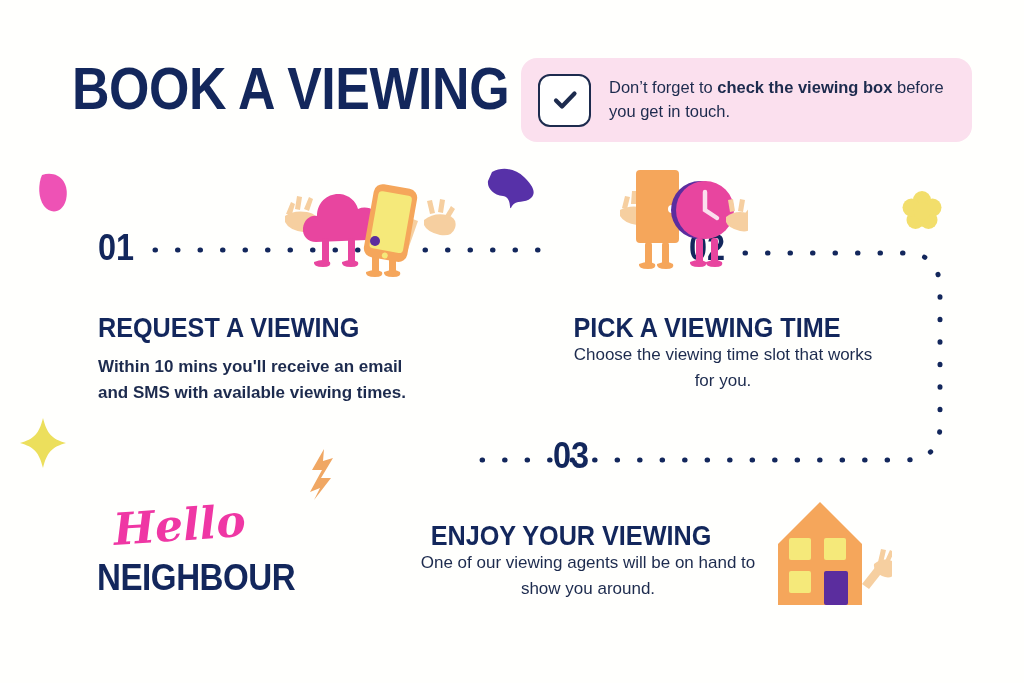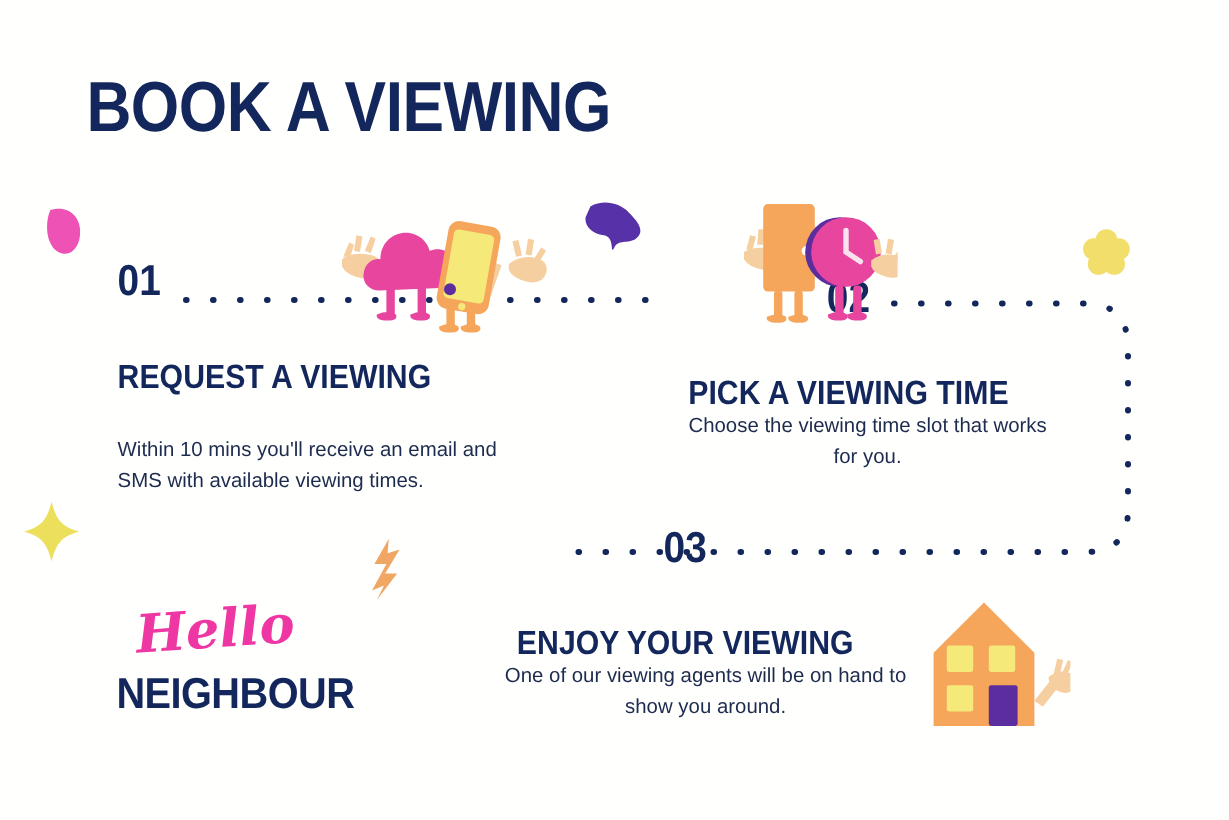--- a/index.html
+++ b/index.html
@@ -103,23 +103,23 @@
     line-height: 1;
     letter-spacing: 0px;
   }
   .step-body {
     font-size: 17px;
     line-height: 1.55;
     color: #1d2b4e;
     font-weight: 400;
   }
 
-  #step1 { left: 98px; top: 216px; }
+  #step1 { left: 98px; top: 230px; }
   #step1 .step-head { margin-top: 48px; }
-  #step1 .step-body { margin-top: 34px; width: 330px; }
+  #step1 .step-body { margin-top: 12px; width: 330px; font-weight: bold; }
 
   #step2 { left: 563px; top: 230px; text-align: center; }
   #step2 .step-head { margin-top: 48px; }
   #step2 .step-body { width: 320px; }
 
   #step3 { left: 418px; top: 438px; text-align: center; }
   #step3 .step-head { margin-top: 48px; }
   #step3 .step-body { width: 340px; }
 
   
@@ -193,20 +193,28 @@
     </g>
 
     <g>
       <path d="M324 449 L 312 470 L 322 470 L 310 492 L 320 488 L 314 500
                L 331 478 L 321 478 L 333 458 L 323 461 Z" fill="#f0a763"></path>
     </g>
   </svg>
 
   <div class="page-title">BOOK A VIEWING</div>
 
+  <div class="notice">
+    <div class="checkbox">
+      <svg width="28" height="28" viewBox="0 0 28 28">
+        <path d="M5 14.5 L 11 20.5 L 23.5 7.5" fill="none" stroke="#1d2b4e" stroke-width="4.2" stroke-linecap="round" stroke-linejoin="round"></path>
+      </svg>
+    </div>
+    <div class="notice-text"><span>Don’t forget to </span><b>check the viewing box</b><span> before you get in touch.</span></div>
+  </div>
 
   <div class="step" id="step1">
     <div class="step-num">01</div>
     <div class="step-head">REQUEST A VIEWING</div>
     <div class="step-body">Within 10 mins you'll receive an email and SMS with available viewing times.</div>
   </div>
 
   <div class="step" id="step2">
     <div class="step-num">02</div>
     <div class="step-head">PICK A VIEWING TIME</div>

